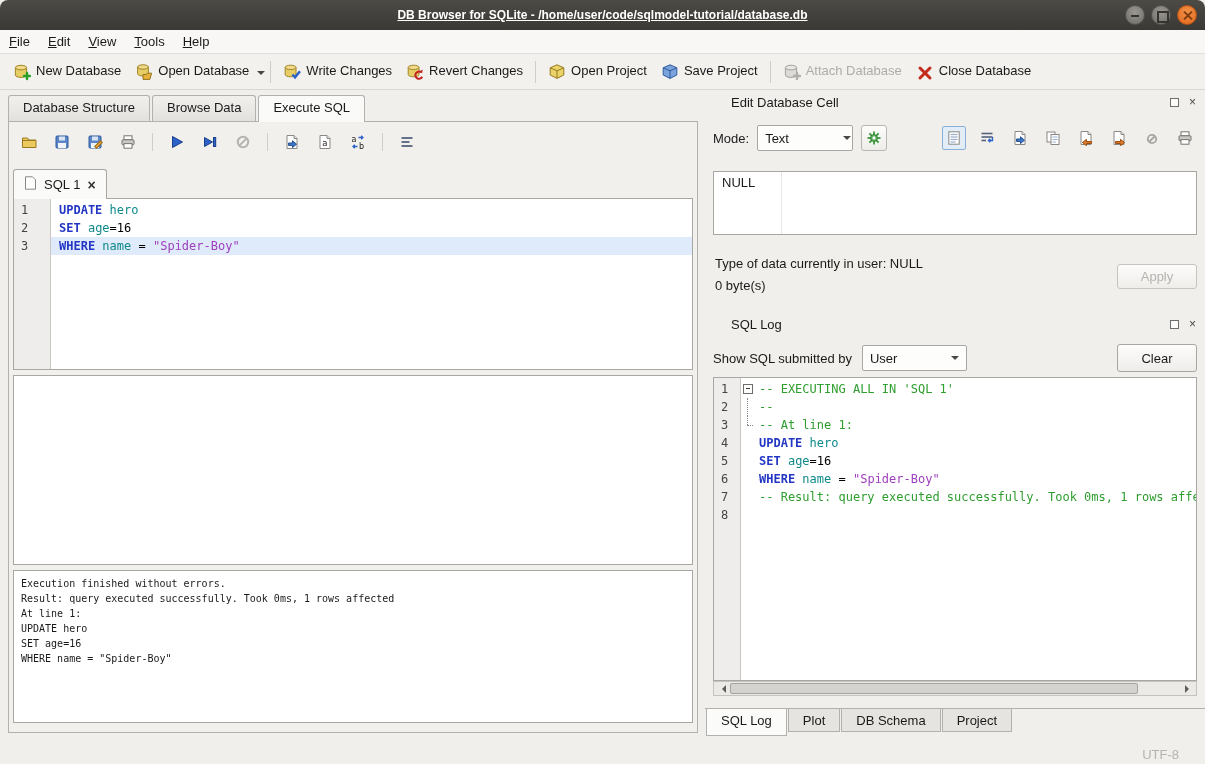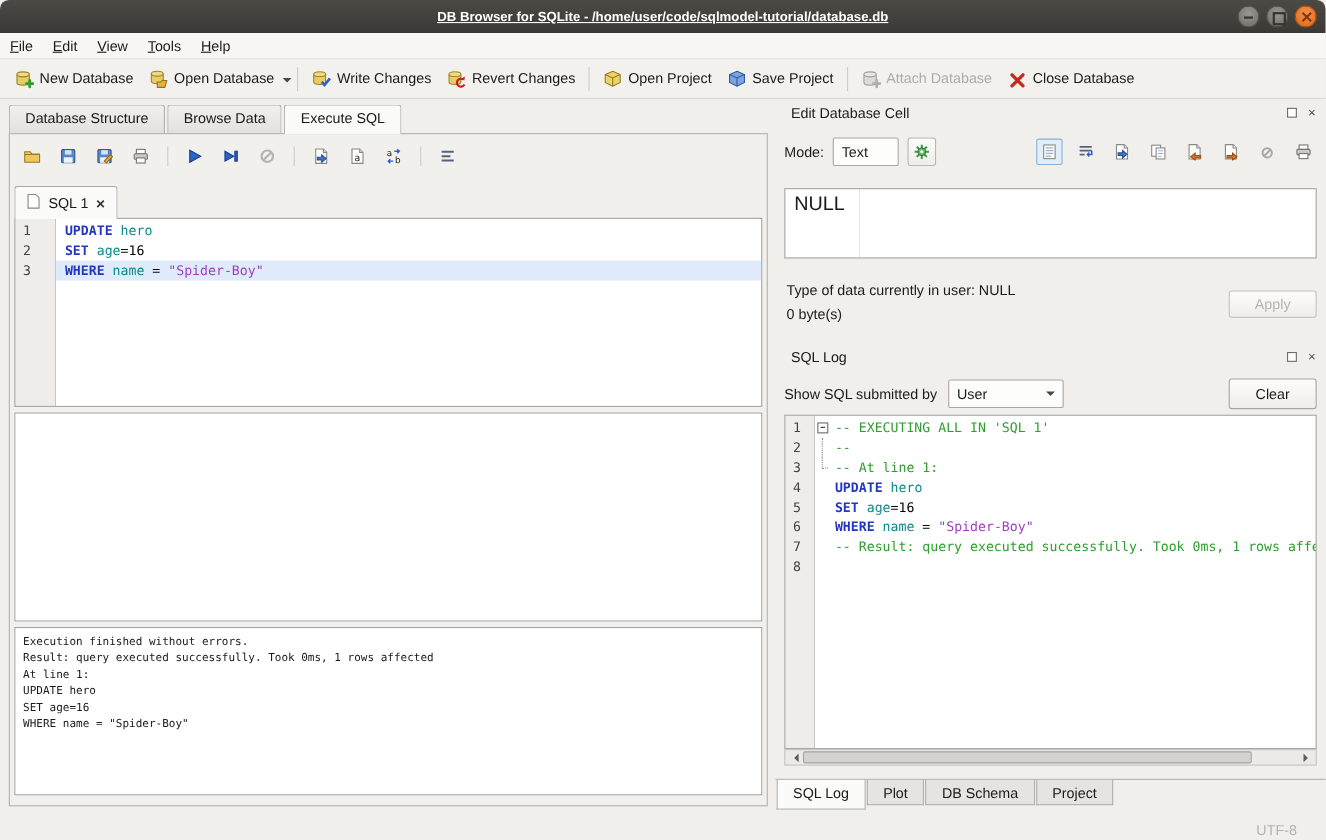--- a/index.html
+++ b/index.html
@@ -61,37 +61,37 @@
 .fold-start::after{content:"";position:absolute;left:5px;top:8px;width:4px;height:1px;background:#333;}
 .fold-mid::before{content:"";position:absolute;left:6px;top:0;height:18px;border-left:1px dotted #8a8884;}
 .fold-end::before{content:"";position:absolute;left:6px;top:0;height:9px;border-left:1px dotted #8a8884;}
 .fold-end::after{content:"";position:absolute;left:6px;top:9px;width:6px;border-top:1px dotted #8a8884;}
 
 .results-box{position:absolute;top:253px;left:4px;width:680px;height:190px;background:#fff;border:1px solid #a9a7a3;}
 .output-box{position:absolute;top:448px;left:4px;width:680px;height:153px;background:#fff;border:1px solid #a9a7a3;font-family:"DejaVu Sans Mono",monospace;font-size:10px;line-height:15px;padding:5px 7px;overflow:hidden;white-space:pre;}
 
 
 .right-panel{position:absolute;top:90px;left:705px;width:500px;height:654px;}
-.panel-header{position:absolute;left:6px;right:0;height:24px;display:flex;align-items:center;padding:0 6px 0 8px;}
+.panel-header{position:absolute;left:18px;right:0;height:24px;display:flex;align-items:center;padding:0 6px 0 8px;}
 .panel-title{flex:1;}
 .dock-btn{width:13px;height:13px;margin-left:5px;position:relative;}
 .dock-btn.float::after{content:"";position:absolute;left:2px;top:2px;width:7px;height:7px;border:1px solid #6f6d69;background:#fdfdfc;}
 .dock-btn.closex{color:#4a4844;font-size:12px;line-height:13px;text-align:center;}
 
 .mode-row{position:absolute;top:34px;left:8px;right:8px;height:28px;display:flex;align-items:center;gap:8px;}
 .combo{height:26px;background:#fdfdfc;border:1px solid #a9a7a3;border-radius:2px;display:inline-flex;align-items:center;justify-content:space-between;padding:0 7px;}
 .combo .arrow{width:0;height:0;border:4px solid transparent;border-top-color:#4a4844;margin-top:4px;margin-left:10px;}
-.combo.mode{width:60px;gap:44px;}
+.combo.mode{width:96px;gap:44px;}
 .combo.user{width:105px;}
 .gear-btn{width:26px;height:26px;display:flex;align-items:center;justify-content:center;border:1px solid #b9b7b3;border-radius:3px;background:linear-gradient(#fdfcfb,#eeedea);}
 .mode-icons{display:flex;align-items:center;gap:9px;margin-left:auto;}
 .micon{width:24px;height:24px;display:flex;align-items:center;justify-content:center;}
 .micon.pressed{border:1px solid #8ab0d9;background:#e3edf8;border-radius:2px;}
 
-.cell-editor{position:absolute;top:81px;left:8px;width:484px;height:64px;border:1px solid #a9a7a3;background:linear-gradient(to right,#fff 0 67px,#e7e6e4 67px 68px,#fff 68px);padding:3px 8px;font-size:18px;}
+.cell-editor{position:absolute;top:81px;left:8px;width:484px;height:64px;border:1px solid #a9a7a3;background:linear-gradient(to right,#fff 0 67px,#e7e6e4 67px 68px,#fff 68px);padding:3px 8px;font-size:13px;}
 .type-row{position:absolute;top:166px;left:10px;}
 .size-row{position:absolute;top:188px;left:10px;}
 .btn{background:linear-gradient(#fdfcfb,#eeedea);border:1px solid #a9a7a3;border-radius:3px;display:flex;align-items:center;justify-content:center;}
 .apply-btn{position:absolute;top:174px;right:8px;width:80px;height:25px;color:#b5b3af;border-color:#c6c4c0;}
 .clear-btn{width:80px;height:28px;margin-left:auto;}
 
 .filter-row{position:absolute;top:254px;left:8px;right:8px;height:28px;display:flex;align-items:center;}
 .filter-label{margin-right:10px;}
 .log-box{position:absolute;top:287px;left:8px;width:484px;height:304px;border:1px solid #a9a7a3;background:linear-gradient(to right,#eeedeb 0 26px,#c9c7c3 26px 27px,#fff 27px);overflow:hidden;font-family:"DejaVu Sans Mono",monospace;font-size:12px;line-height:18px;padding-top:2px;}
 .log-box .gutter-num{flex:0 0 27px;padding-left:7px;}

